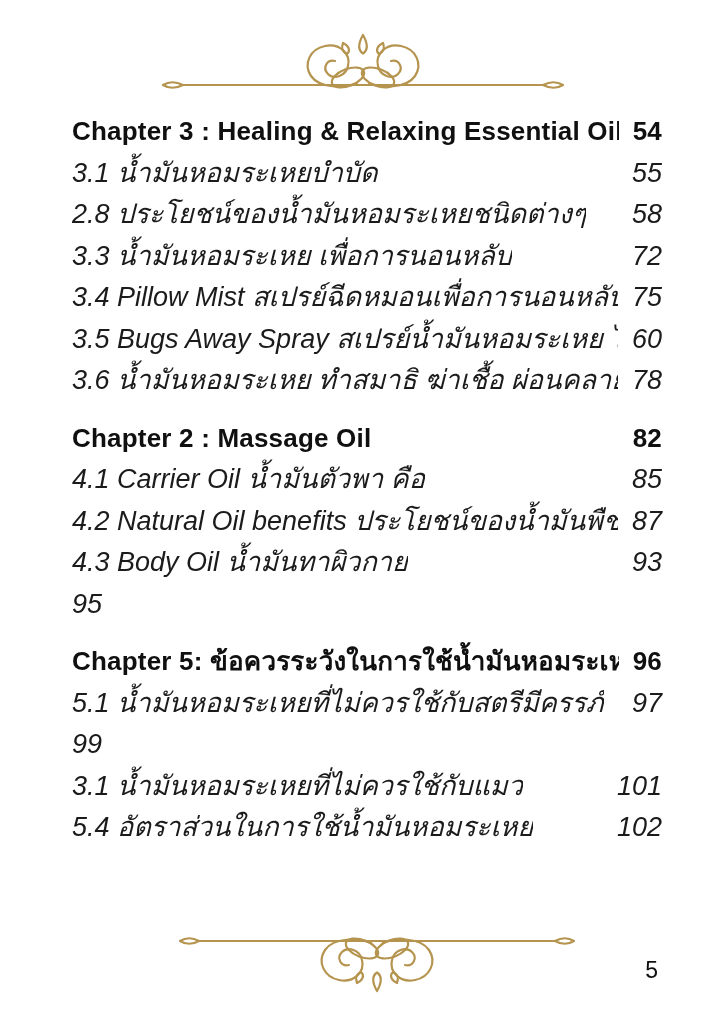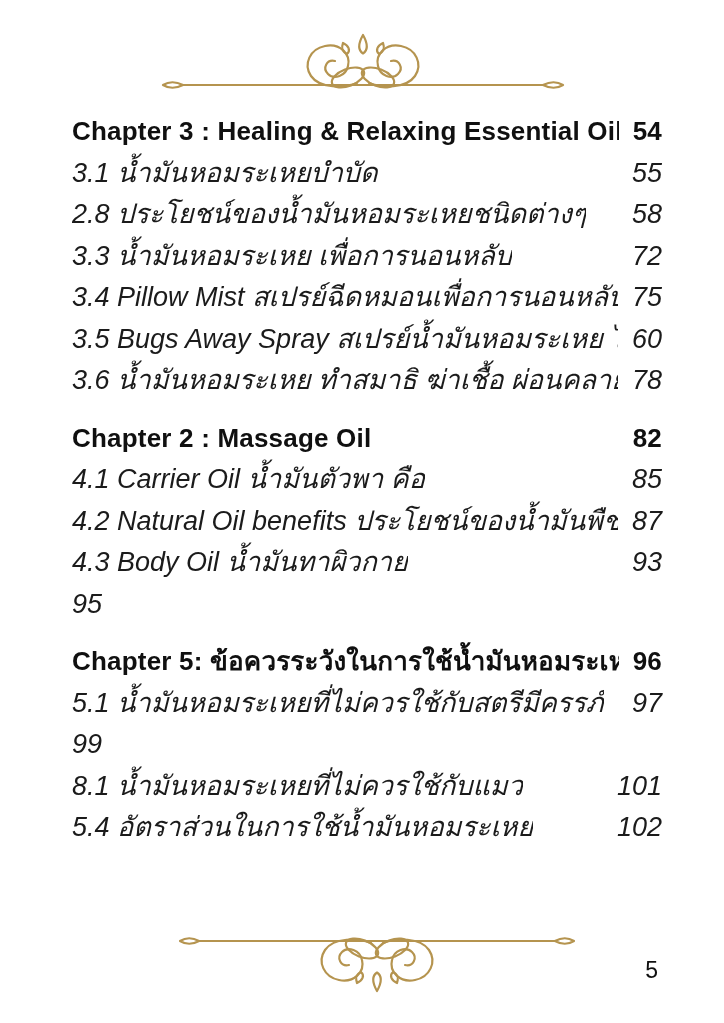--- a/index.html
+++ b/index.html
@@ -134,21 +134,21 @@
   <div class="toc-row toc-item">
     <span class="toc-title">5.1 น้ำมันหอมระเหยที่ไม่ควรใช้กับสตรีมีครรภ์</span>
     <span class="toc-page">97</span>
   </div>
 
   <div class="toc-row toc-item">
     <span class="toc-page">99</span>
   </div>
 
   <div class="toc-row toc-item">
-    <span class="toc-title">8.1 น้ำมันหอมระเหยที่ไม่ควรใช้กับแมว</span>
+    <span class="toc-title">3.1 น้ำมันหอมระเหยที่ไม่ควรใช้กับแมว</span>
     <span class="toc-page">101</span>
   </div>
 
   <div class="toc-row toc-item">
     <span class="toc-title">5.4 อัตราส่วนในการใช้น้ำมันหอมระเหย</span>
     <span class="toc-page">102</span>
   </div>
 </section>
 </main>
 

